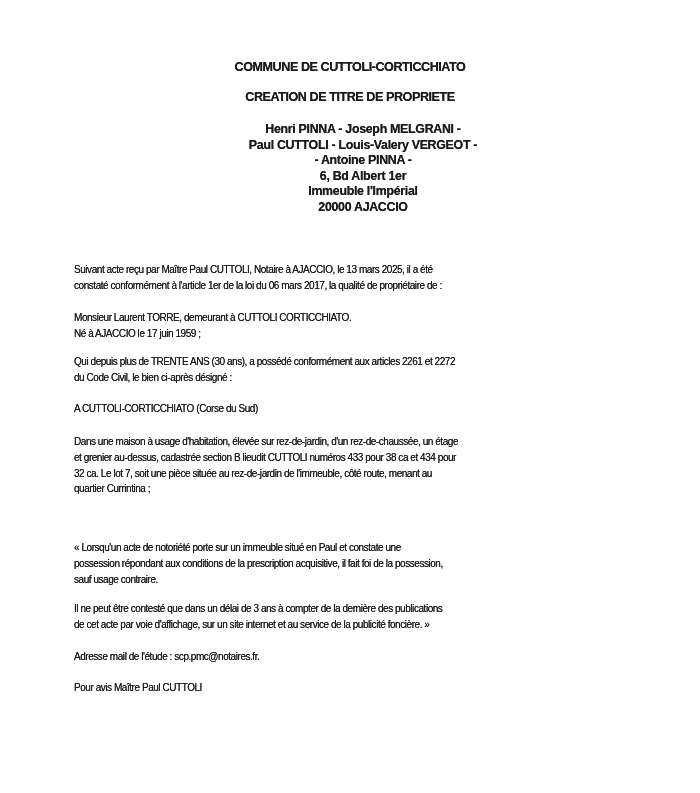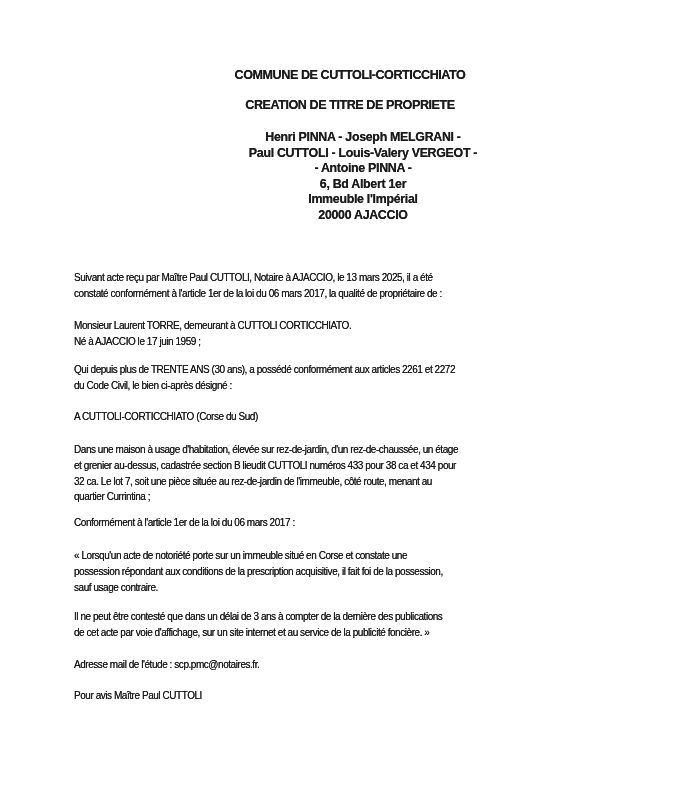--- a/index.html
+++ b/index.html
@@ -16,21 +16,20 @@
     overflow: hidden;
     font-family: "Liberation Sans", "DejaVu Sans", sans-serif;
     color: #1b1b1b;
   }
   
   .doc {
     position: absolute;
     inset: 0;
     filter: blur(0.26px);
     text-shadow: 0 0 0.35px rgba(25,25,25,0.9);
-    margin-top: 8px;
   }
   .hline {
     position: absolute;
     left: 0;
     width: 100%;
     text-align: center;
     font-weight: bold;
     font-size: 12.6px;
     letter-spacing: -0.45px;
     line-height: 14px;
@@ -98,26 +97,23 @@
       <span class="line">A CUTTOLI-CORTICCHIATO (Corse du Sud)</span>
     </p>
 
     <p class="para" style="top:434px">
       <span class="line">Dans une maison à usage d'habitation, élevée sur rez-de-jardin, d'un rez-de-chaussée, un étage</span>
       <span class="line">et grenier au-dessus, cadastrée section B lieudit CUTTOLI numéros 433 pour 38 ca et 434 pour</span>
       <span class="line">32 ca. Le lot 7, soit une pièce située au rez-de-jardin de l'immeuble, côté route, menant au</span>
       <span class="line">quartier Currintina ;</span>
     </p>
 
-    <p class="para" style="top:507px">
-      <span class="line">Conformément à l'article 1er de la loi du 06 mars 2017 :</span>
-    </p>
 
     <p class="para" style="top:540px">
-      <span class="line">« Lorsqu'un acte de notoriété porte sur un immeuble situé en Corse et constate une</span>
+      <span class="line">« Lorsqu'un acte de notoriété porte sur un immeuble situé en Paul et constate une</span>
       <span class="line">possession répondant aux conditions de la prescription acquisitive, il fait foi de la possession,</span>
       <span class="line">sauf usage contraire.</span>
     </p>
 
     <p class="para" style="top:601px">
       <span class="line">Il ne peut être contesté que dans un délai de 3 ans à compter de la dernière des publications</span>
       <span class="line">de cet acte par voie d'affichage, sur un site internet et au service de la publicité foncière. »</span>
     </p>
 
     <p class="para" style="top:649px">

